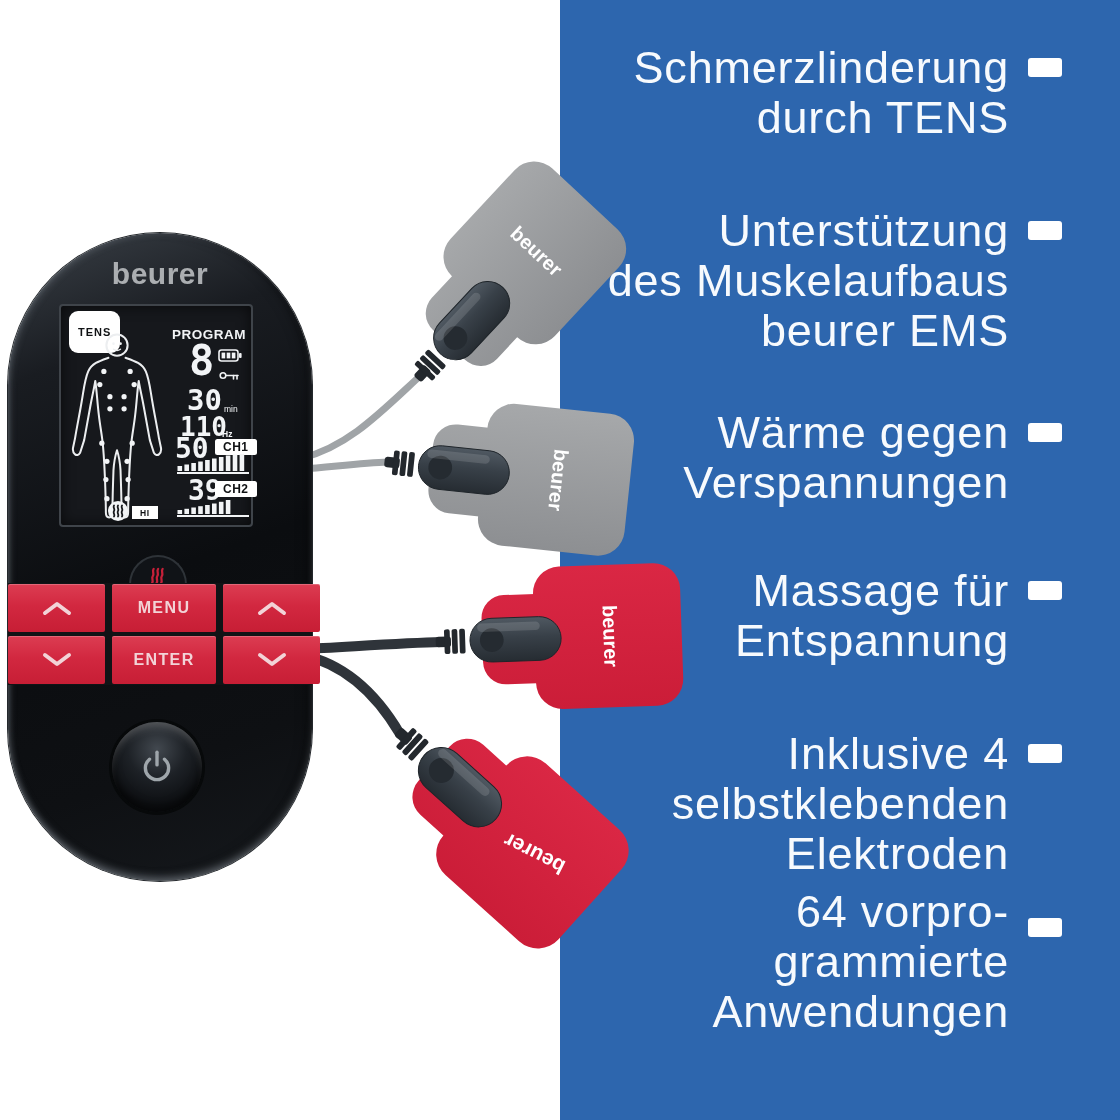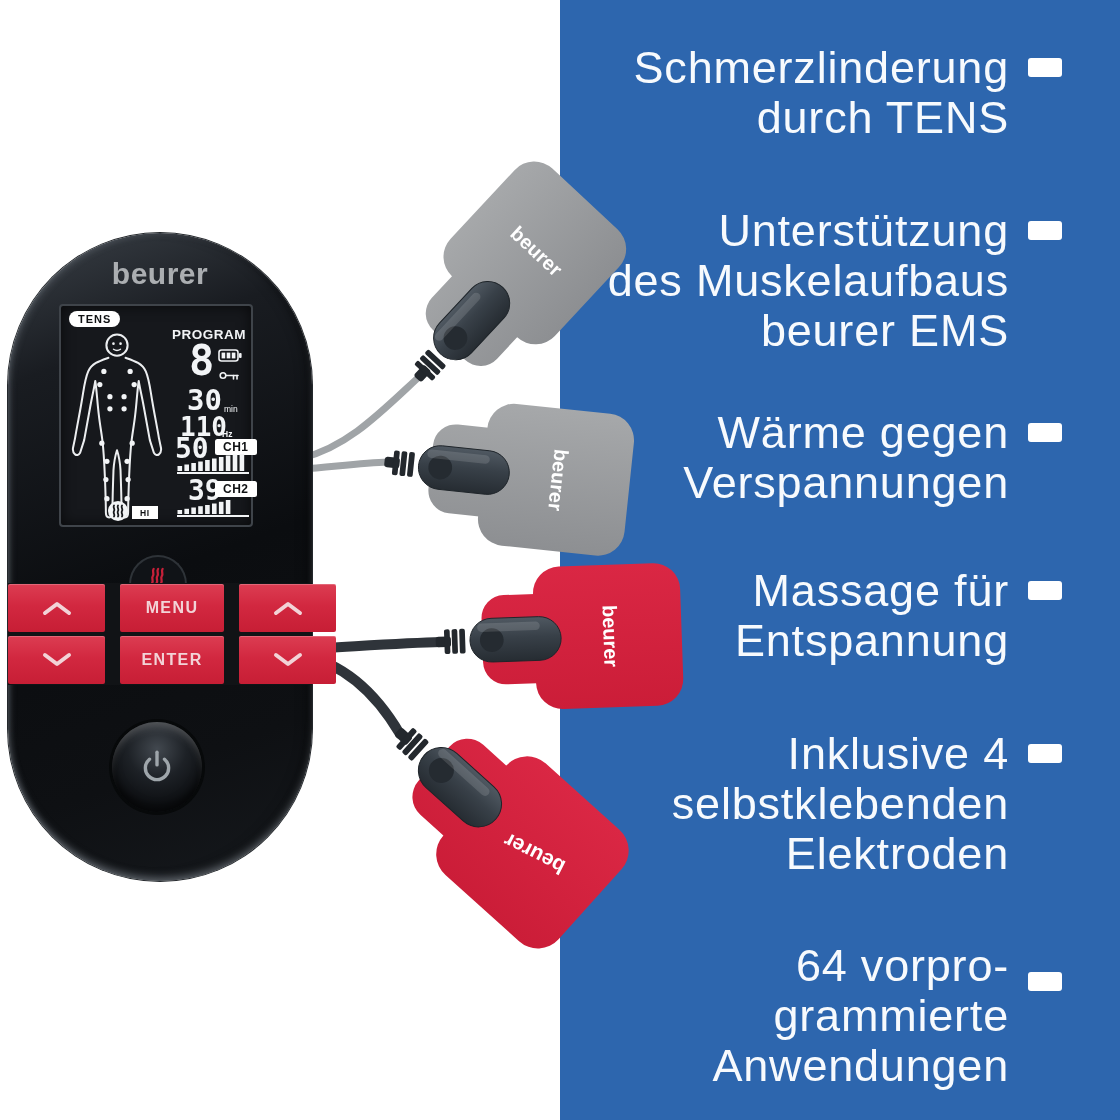--- a/index.html
+++ b/index.html
@@ -10,21 +10,21 @@
   
   .blue-panel{position:absolute;left:560px;top:0;width:560px;height:1120px;background:#2d66ae;z-index:0;}
   
   .features{position:absolute;inset:0;z-index:3;pointer-events:none;}
   .feature{position:absolute;right:58px;display:flex;align-items:flex-start;}
   .feature-text{
     text-align:right;color:#f7fafd;font-size:45px;line-height:50px;
     letter-spacing:0.8px;font-weight:400;
   }
   .feature-dash{width:34px;height:19px;border-radius:3px;background:#ffffff;margin-left:19px;margin-top:15px;flex:none;}
-  .f1{top:43px;} .f2{top:206px;} .f3{top:408px;} .f4{top:566px;} .f5{top:729px;} .f6{top:941px;margin-left:13px;}
+  .f1{top:43px;} .f2{top:206px;} .f3{top:408px;} .f4{top:566px;} .f5{top:729px;} .f6{top:887px;margin-left:13px;}
   .f6 .feature-dash{margin-top:31px;}
   
   .pads-layer{position:absolute;left:0;top:0;z-index:1;}
   
   .device{
     position:absolute;left:8px;top:233px;width:304px;height:648px;border-radius:152px;
     background:linear-gradient(160deg,#3a4047 0%,#191c21 20%,#0b0d10 52%,#0e1013 78%,#16191d 100%);
     box-shadow:inset 0 -6px 9px -3px rgba(165,175,185,.55),
                inset 5px 3px 9px -5px rgba(175,185,195,.4),
                inset -7px -3px 16px -8px rgba(0,0,0,.9),
@@ -38,21 +38,21 @@
   .screen{
     position:absolute;left:51px;top:71px;width:194px;height:223px;box-sizing:border-box;
     background:#16181c;border:2px solid #3f444a;border-radius:4px;
     box-shadow:inset 0 0 14px rgba(0,0,0,.65);
   }
   .screen *{position:absolute;}
   .lcd{color:#f2f4f6;}
   .mono{font-family:"DejaVu Sans Mono",monospace;font-weight:bold;}
   .tens-badge{
     left:8px;top:5px;background:#fff;color:#101214;font-size:11px;font-weight:bold;
-    letter-spacing:1px;padding:2px 9px;border-radius:9px;text-align:center;
+    letter-spacing:1px;padding:15px 9px;border-radius:9px;text-align:center;
   }
   .body-figure{left:6px;top:24px;}
   .program-label{left:106px;top:21px;width:84px;text-align:center;font-size:13.5px;font-weight:bold;letter-spacing:.5px;}
   .program-value{left:128px;top:34px;font-size:42px;line-height:42px;}
   .battery-icon{left:157px;top:43px;}
   .key-icon{left:158px;top:64px;}
   .duration-value{left:126px;top:80px;font-size:29px;line-height:29px;}
   .duration-unit{left:163px;top:98px;font-size:8.5px;font-weight:normal;}
   .frequency-value{left:119px;top:108px;font-size:26px;line-height:26px;}
   .frequency-unit{left:161px;top:123px;font-size:8.5px;font-weight:bold;}
@@ -71,21 +71,21 @@
   }
   .heat-bump{
     position:absolute;left:121px;top:322px;width:58px;height:30px;
     border-radius:58px 58px 0 0;background:#101317;
     border:2px solid #2e3338;border-bottom:none;box-sizing:border-box;
     display:flex;justify-content:center;align-items:flex-end;
   }
   .keypad{
     position:absolute;left:0;top:350px;width:304px;height:102px;background:#111316;
     display:grid;grid-template-columns:97px 104px 97px;grid-template-rows:48px 48px;
-    gap:4px 15px;padding:1px 0;box-sizing:border-box;
+    gap:4px 7px;padding:1px 0;box-sizing:border-box;
   }
   .key-btn{
     background:linear-gradient(180deg,#dc3d52 0%,#d22840 45%,#c71e35 100%);
     border-radius:2px;display:flex;align-items:center;justify-content:center;
     color:#f2d3d7;font-size:16px;font-weight:600;letter-spacing:1.4px;
     box-shadow:inset 0 1px 0 rgba(255,255,255,.22);
   }
   .power-button{
     position:absolute;left:104px;top:489px;width:90px;height:90px;border-radius:50%;
     background:radial-gradient(circle at 50% 30%,#42484f 0%,#1d2126 38%,#0d0f12 72%,#101317 100%);

